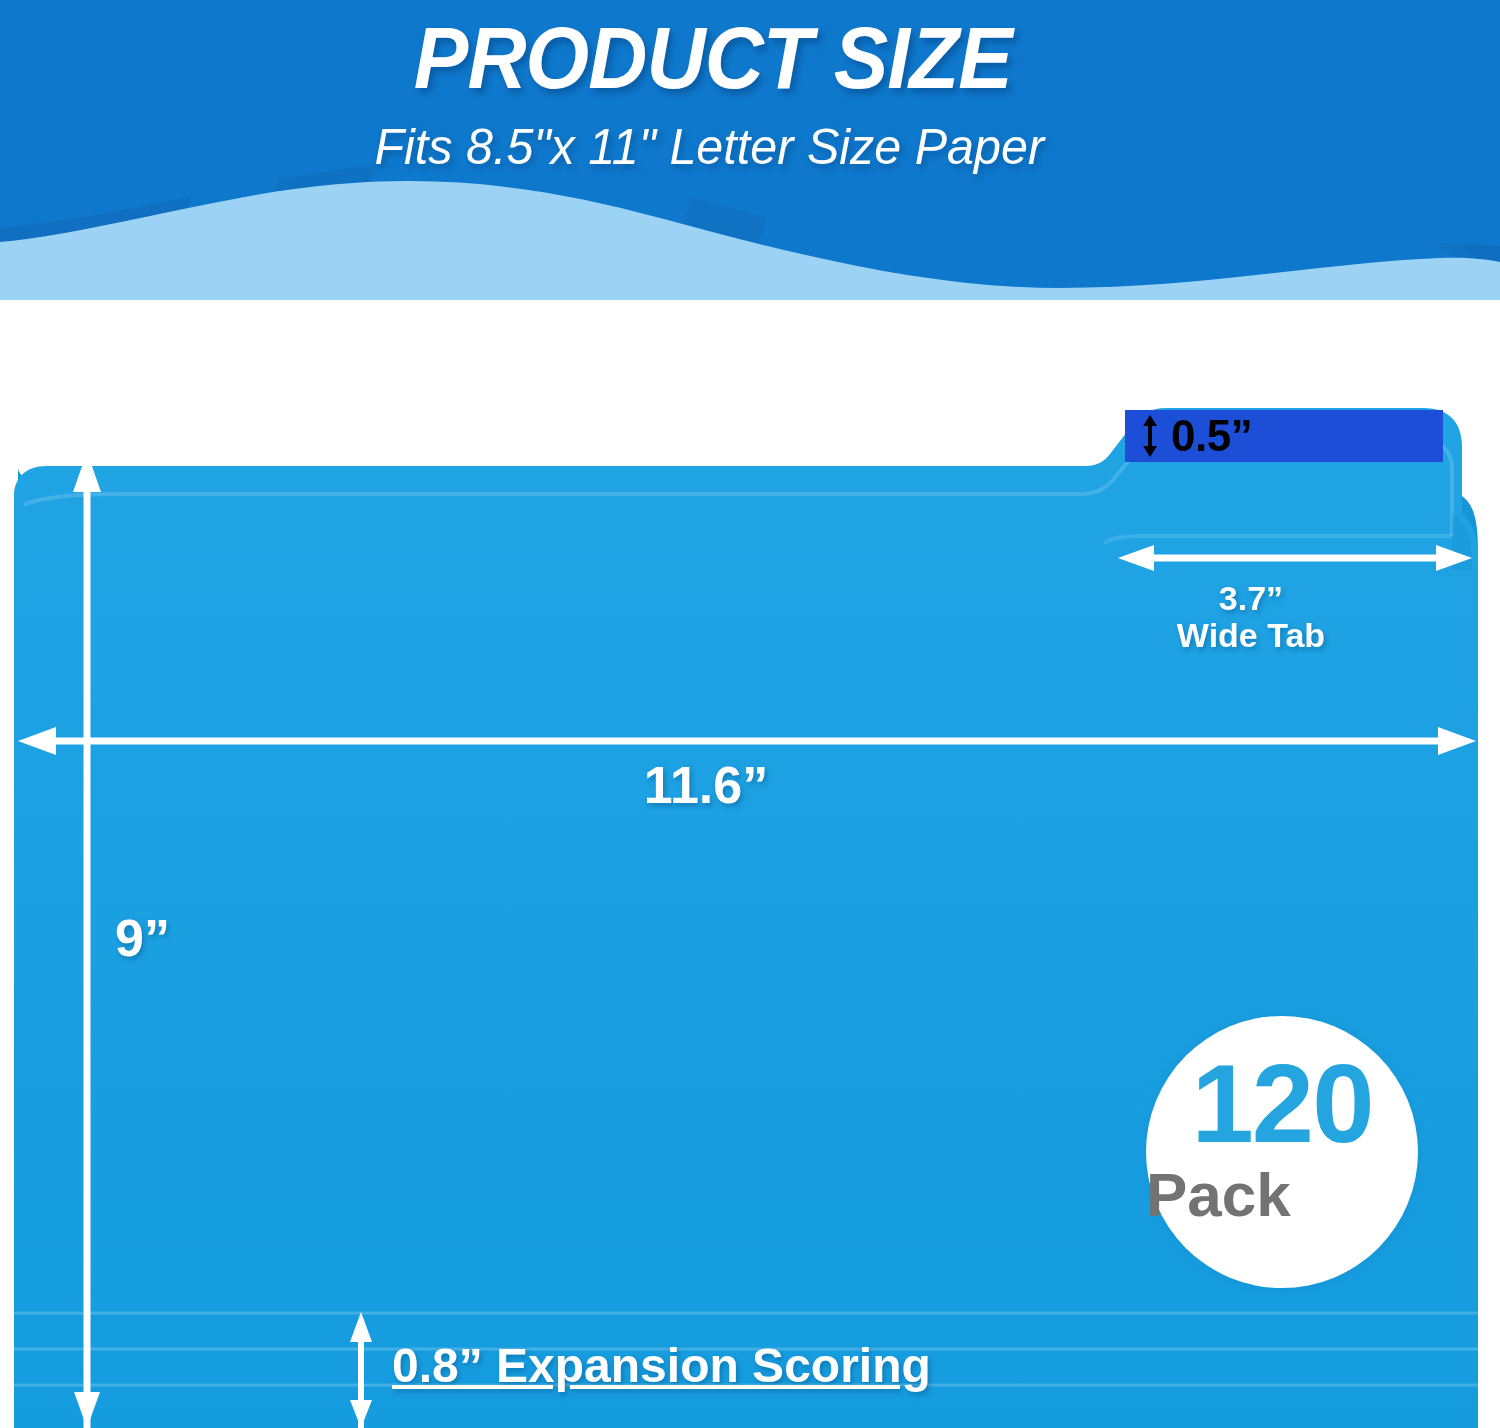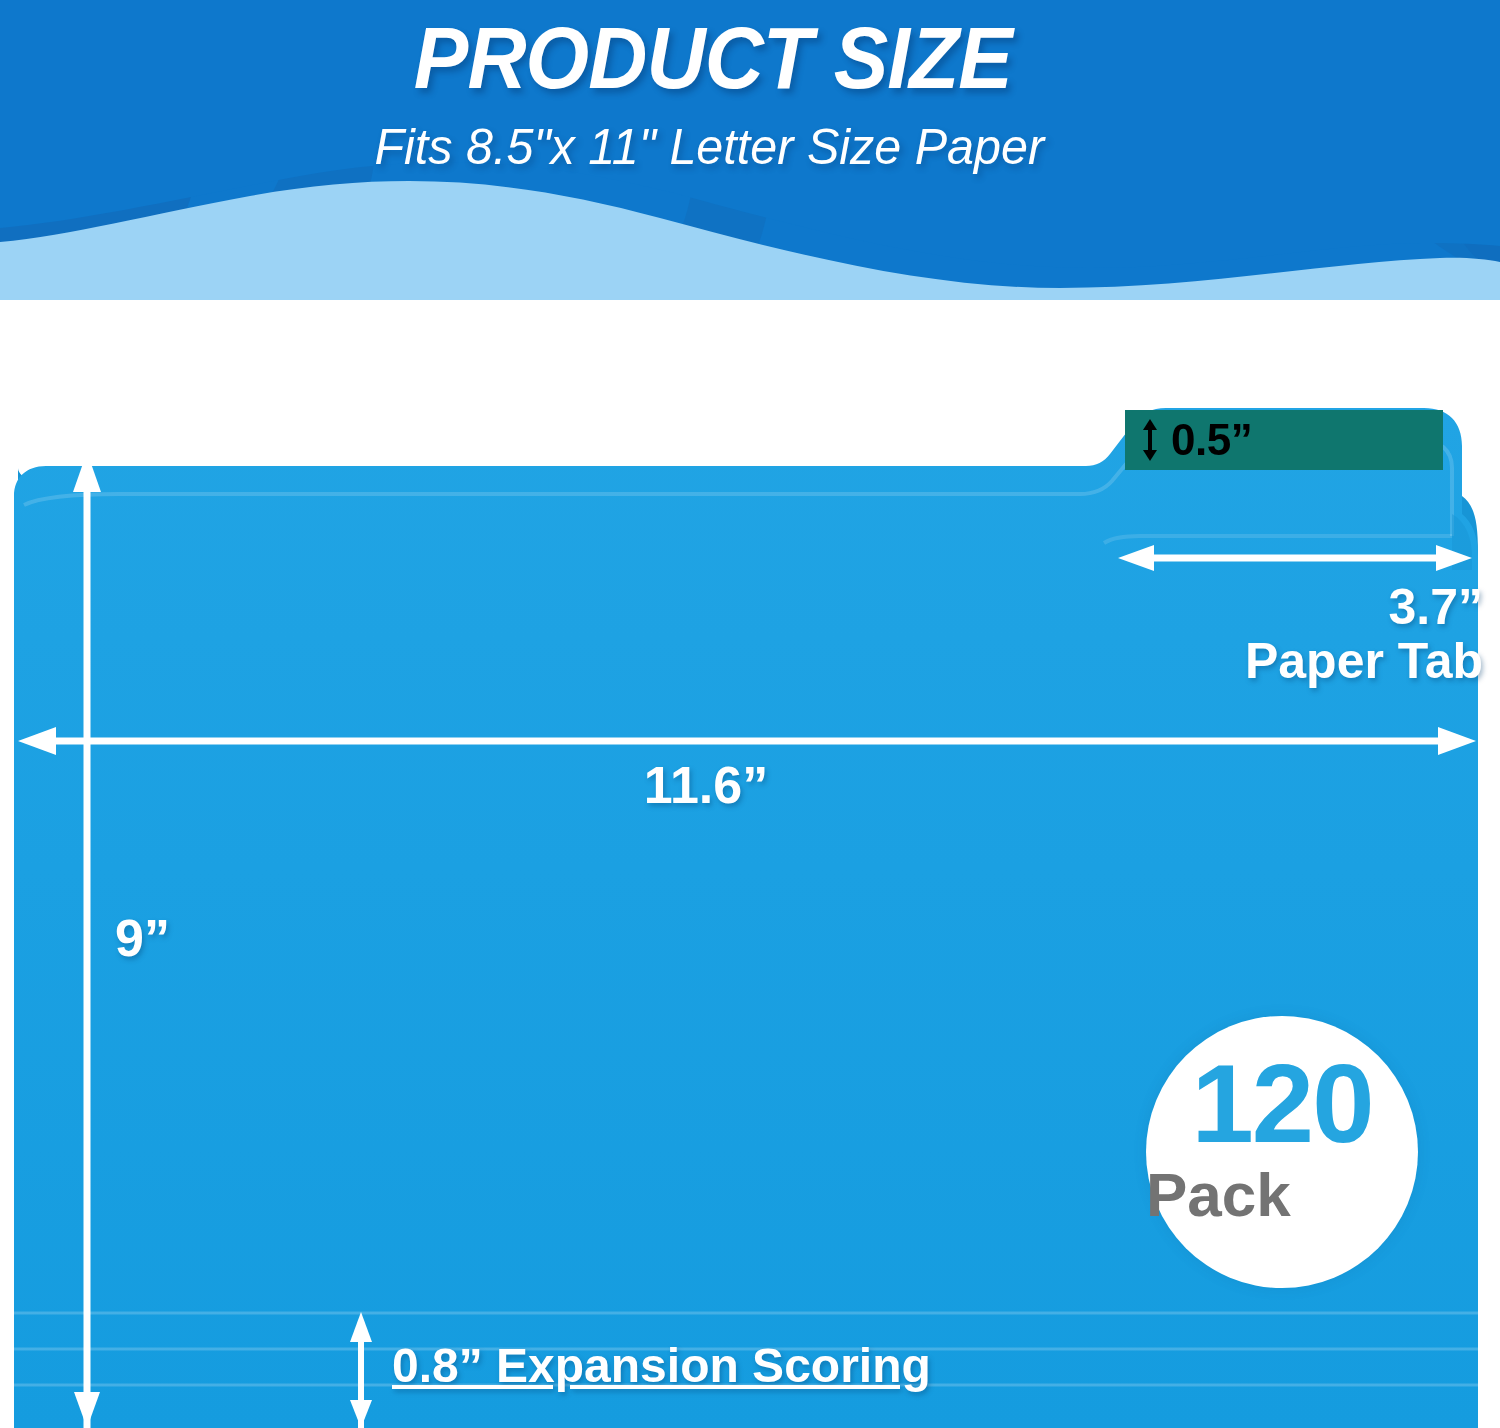--- a/index.html
+++ b/index.html
@@ -73,30 +73,30 @@
   .meas-label {
     position: absolute;
     color: #ffffff;
     font-weight: bold;
     white-space: nowrap;
     text-shadow: 2px 3px 5px rgba(0,60,110,0.35);
   }
   .label-width { left: 0; top: 755px; width: 1500px; text-align: center;
                  font-size: 52px; padding-right: 88px; box-sizing: border-box; }
   .label-height { left: 115px; top: 908px; font-size: 52px; }
-  .label-tab { left: 1093px; top: 580px; width: 390px; text-align: right;
-               font-size: 50px; line-height: 1.08; }
+  .label-tab { left: 1056px; top: 580px; width: 390px; text-align: center;
+               font-size: 34px; line-height: 1.08; }
   .label-expansion { left: 392px; top: 1338px; font-size: 48px; text-decoration: underline; }
 
   
   .callout-box {
     position: absolute;
     left: 1125px; top: 410px;
-    width: 318px; height: 60px;
-    background: #0f766e;
+    width: 318px; height: 52px;
+    background: #1d4ed8;
     display: flex;
     align-items: center;
     padding-left: 14px;
     box-sizing: border-box;
   }
   .callout-arrow { flex: 0 0 auto; margin-right: 10px; display:block; }
   .callout-text {
     color: #000000;
     font-size: 44px;
     font-weight: bold;
@@ -247,21 +247,21 @@
       <div class="pack-word">Pack</div>
     </div>
   </div>
 
   <div class="meas-label label-width">11.6”</div>
 
   <div class="meas-label label-height">9”</div>
 
   <div class="meas-label label-tab">
     <span>3.7”</span><br>
-    <span>Paper Tab</span>
+    <span>Wide Tab</span>
   </div>
 
   <div class="meas-label label-expansion">0.8” Expansion Scoring</div>
 
   <div class="callout-box">
     <svg class="callout-arrow" width="22" height="42" viewBox="0 0 22 42">
       <line x1="11" y1="6" x2="11" y2="36" stroke="#000000" stroke-width="4"></line>
       <polygon points="11,0 4,11 18,11" fill="#000000"></polygon>
       <polygon points="11,42 4,31 18,31" fill="#000000"></polygon>
     </svg>

